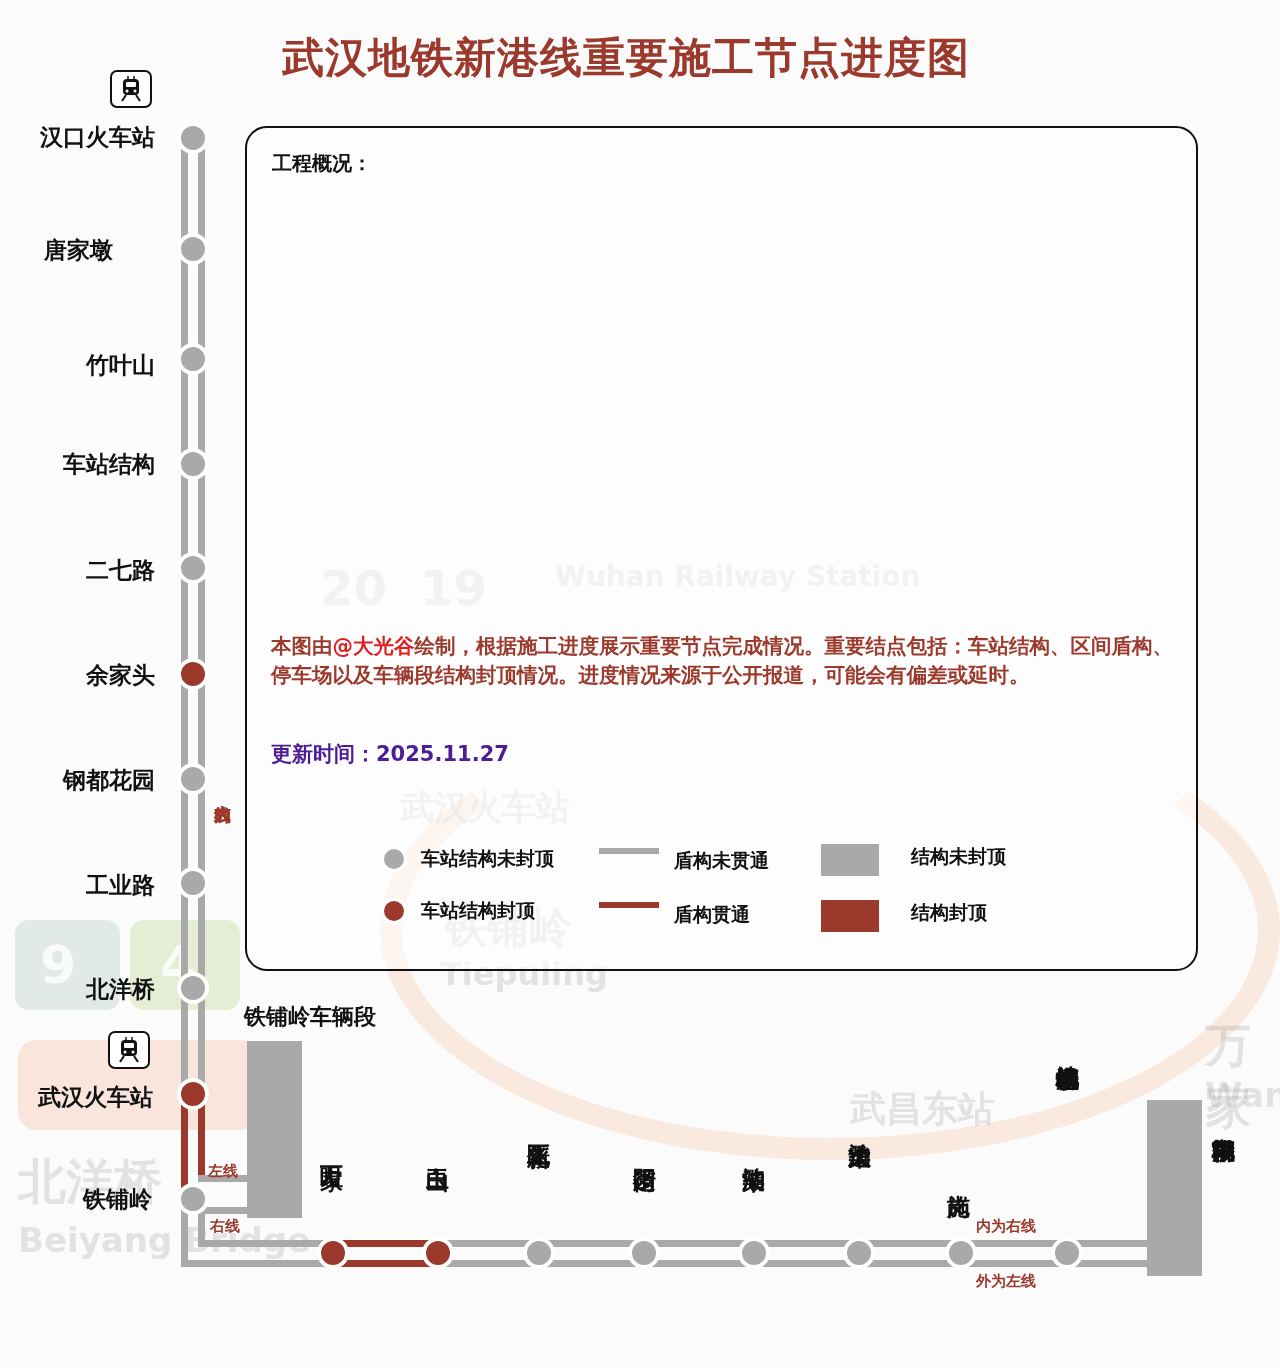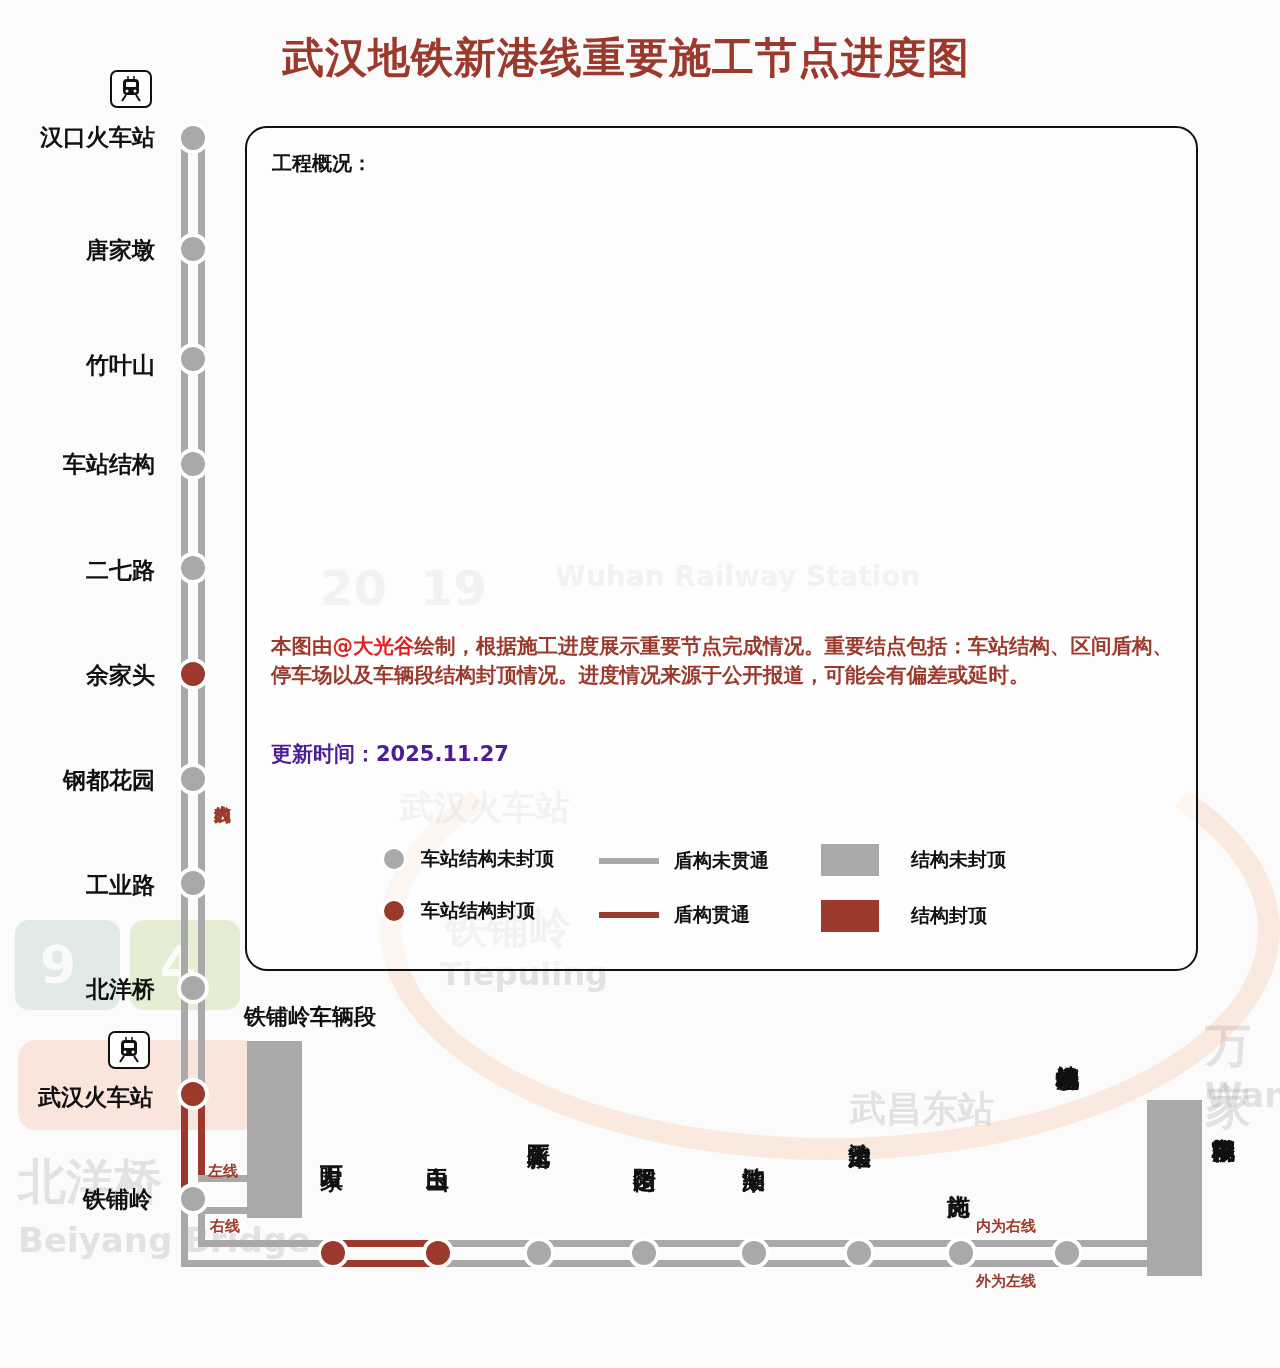--- a/index.html
+++ b/index.html
@@ -40,21 +40,21 @@
     .info-heading {
       position: absolute; left: 25px; top: 22px; font-size: 20px; font-weight: bold; color: #111;
     }
     .para {
       position: absolute; left: 24px; width: 905px;
       font-size: 20.5px; font-weight: bold; color: #9b3a2c; line-height: 28.5px;
     }
     .para .hl { color: #e02020; }
     .update { position: absolute; left: 24px; top: 612px; font-size: 21px; font-weight: bold; color: #4c1d95; }
 
-    .legend-item { position: absolute; display: flex; align-items: center; font-size: 19px; font-weight: bold; color: #111; }
+    .legend-item { position: absolute; display: flex; align-items: flex-start; font-size: 19px; font-weight: bold; color: #111; }
     .lg-dot { width: 26px; height: 26px; border-radius: 50%; margin-right: 14px; border: 3px solid #fff; }
     .lg-line { width: 60px; height: 6px; margin-right: 15px; }
     .lg-rect { width: 58px; height: 32px; margin-right: 32px; }
 
     .track { position: absolute; z-index: 3; }
     .gray { background: #a9a9a9; }
     .red { background: #9b3a2c; }
 
     .station {
       position: absolute; width: 32px; height: 32px; border-radius: 50%;
@@ -180,21 +180,21 @@
     <line x1="18" y1="20" x2="22" y2="26" stroke="#111" stroke-width="2"></line>
     <line x1="10" y1="1" x2="10" y2="4" stroke="#111" stroke-width="1.5"></line>
     <line x1="16" y1="1" x2="16" y2="4" stroke="#111" stroke-width="1.5"></line>
   </svg>
 </div>
 
 <div class="station gray" style="left:177px;top:122px;"></div>
 <div class="st-label-v" style="right:1125px;top:122px;">汉口火车站</div>
 
 <div class="station gray" style="left:177px;top:233px;"></div>
-<div class="st-label-v" style="right:1125px;top:235px;text-align:right;">唐家墩</div>
+<div class="st-label-v" style="right:1167px;top:235px;text-align:right;">唐家墩</div>
 
 <div class="station gray" style="left:177px;top:343px;"></div>
 <div class="st-label-v" style="right:1125px;top:350px;">竹叶山</div>
 
 <div class="station gray" style="left:177px;top:448px;"></div>
 <div class="st-label-v" style="right:1125px;top:449px;">车站结构</div>
 
 <div class="station gray" style="left:177px;top:552px;"></div>
 <div class="st-label-v" style="right:1125px;top:555px;">二七路</div>
 

